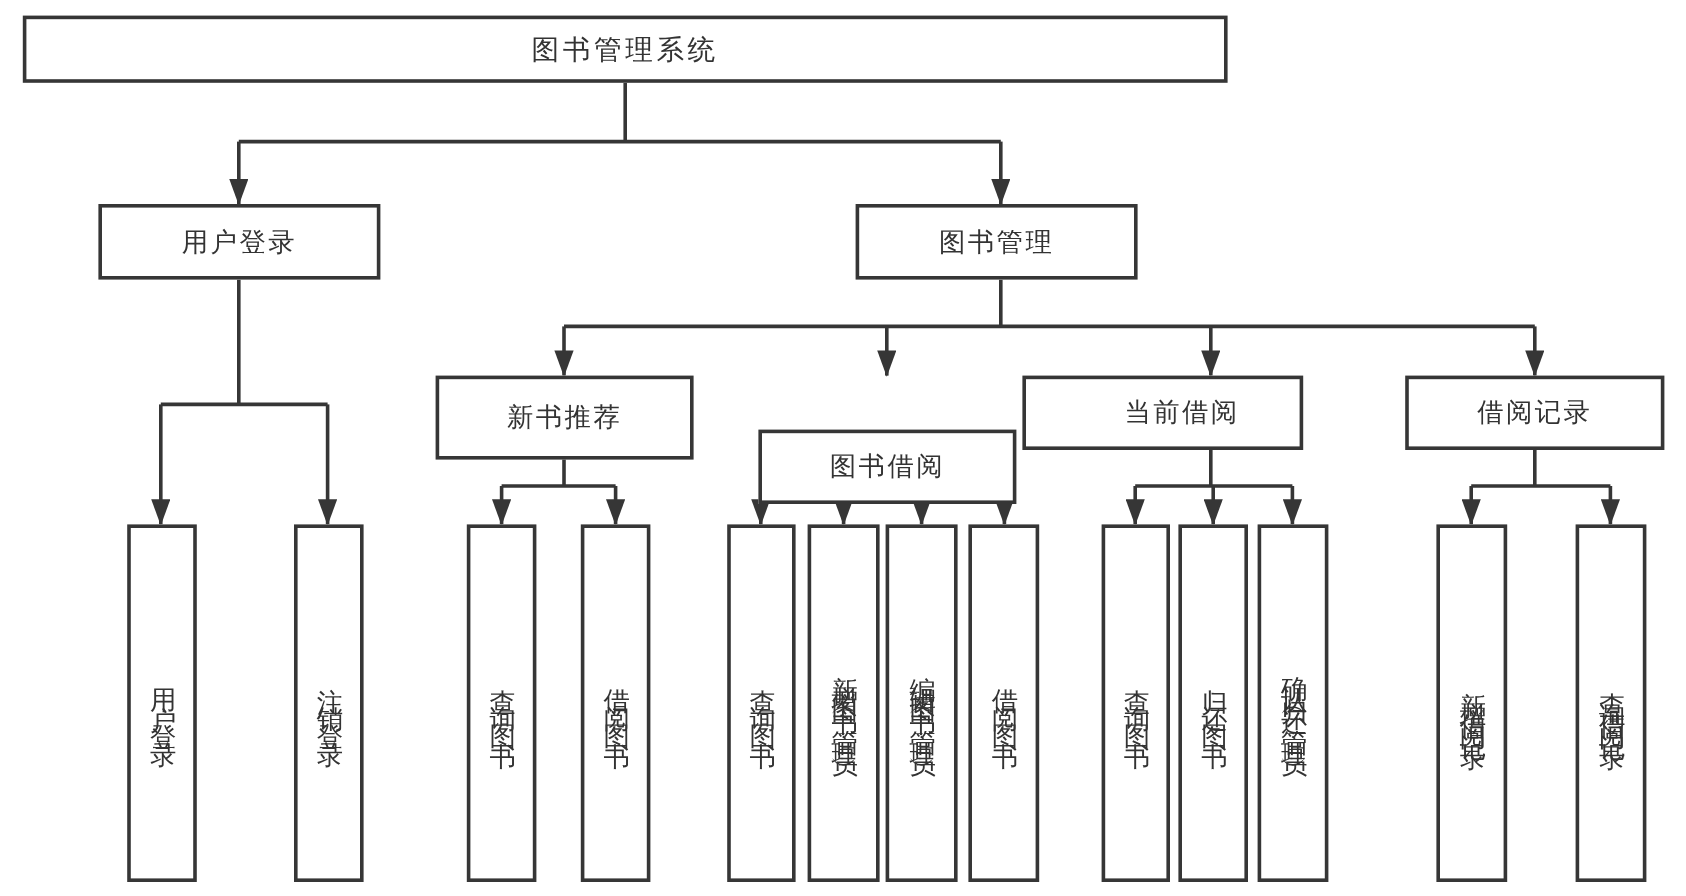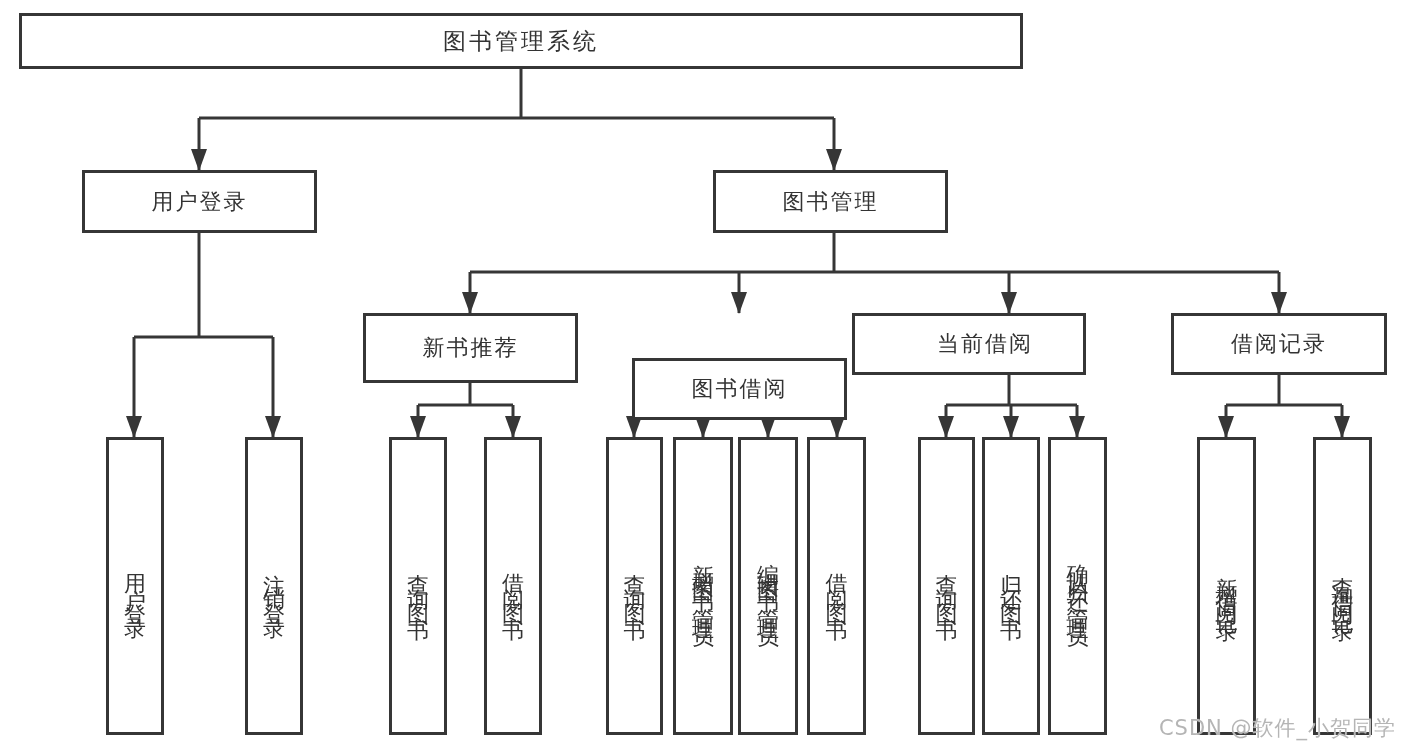--- a/index.html
+++ b/index.html
@@ -161,14 +161,13 @@
         <span class="node-label" style="letter-spacing: 9px;">确认归还（管理员）</span>
       </div>
       <div class="node v" style="left: 1197px; top: 437px; width: 59px; height: 298px; border-color: rgb(54, 54, 54); background: rgb(255, 255, 255);">
         <span class="node-label" style="letter-spacing: 9px;">新增借阅记录</span>
       </div>
       <div class="node v" style="left: 1313px; top: 437px; width: 59px; height: 298px; border-color: rgb(54, 54, 54); background: rgb(255, 255, 255);">
         <span class="node-label" style="letter-spacing: 9px;">查询借阅记录</span>
       </div>
     </div>
 
-  <div class="watermark" style="color: rgb(181, 181, 181);">CSDN @软件_小贺同学</div>
 </div>
 
 </body></html>

